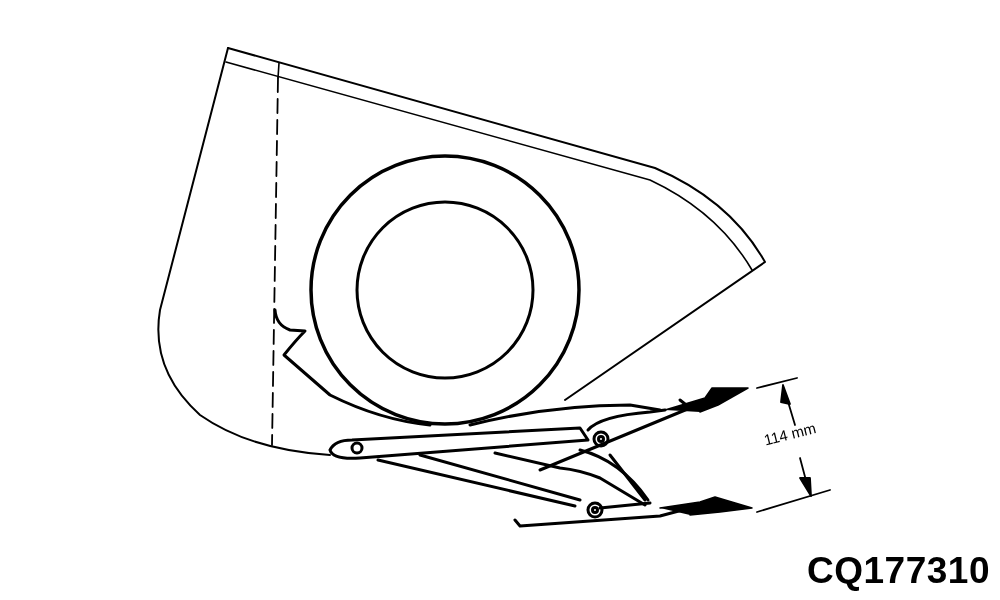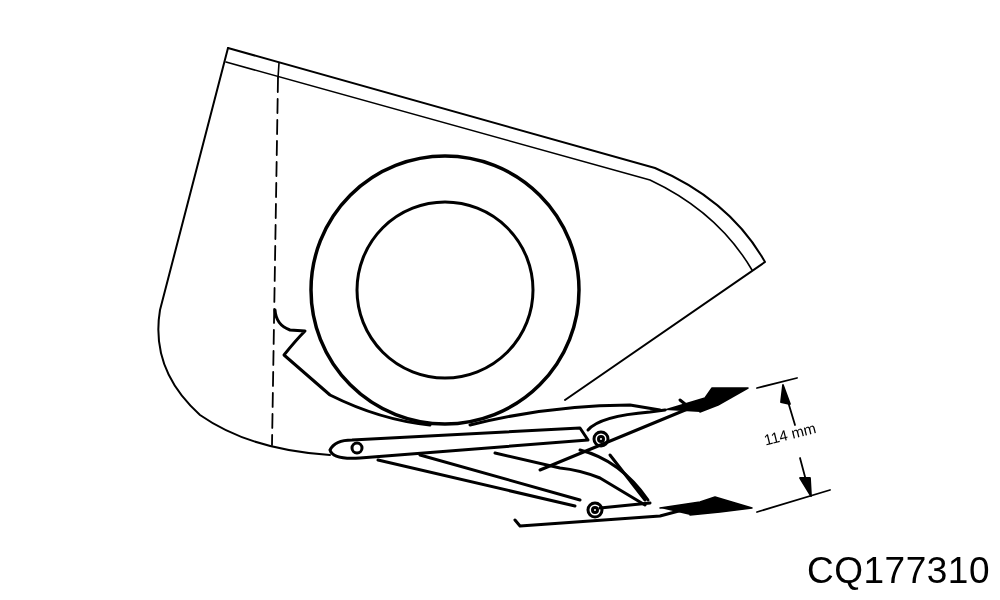--- a/index.html
+++ b/index.html
@@ -1,19 +1,19 @@
 <!DOCTYPE html>
 <html><head>
   <meta charset="utf-8">
   <style>
     html, body { margin: 0; padding: 0; background: #ffffff; }
     body { width: 1000px; height: 600px; position: relative; overflow: hidden; font-family: "Liberation Sans", sans-serif; }
     #drawing { position: absolute; left: 0; top: 0; width: 1000px; height: 600px; }
     .dim-label { position: absolute; left: 762px; top: 432px; font-size: 15px; color: #000; transform: rotate(-14deg); transform-origin: left top; white-space: nowrap; }
-    .fig-id { position: absolute; right: 10px; bottom: 8px; font-size: 37px; font-weight: normal; color: #000; letter-spacing: 0.5px; }
+    .fig-id { position: absolute; right: 10px; bottom: 8px; font-size: 37px; font-weight: bold; color: #000; letter-spacing: 0.5px; }
   </style>
 </head>
 <body>
 
 <svg id="drawing" viewBox="0 0 1000 600" xmlns="http://www.w3.org/2000/svg" fill="none" stroke="#000" stroke-linecap="round" stroke-linejoin="round">
 
   <g>
     <path d="M228,48 L160,310 Q150,370 200,415 Q250,450 330,455" stroke-width="2"></path>
     <path d="M228,48 L655,168 Q730,200 765,262 L565,400" stroke-width="2"></path>
     <path d="M226,62 L650,180 Q718,212 752,270" stroke-width="1.6"></path>

